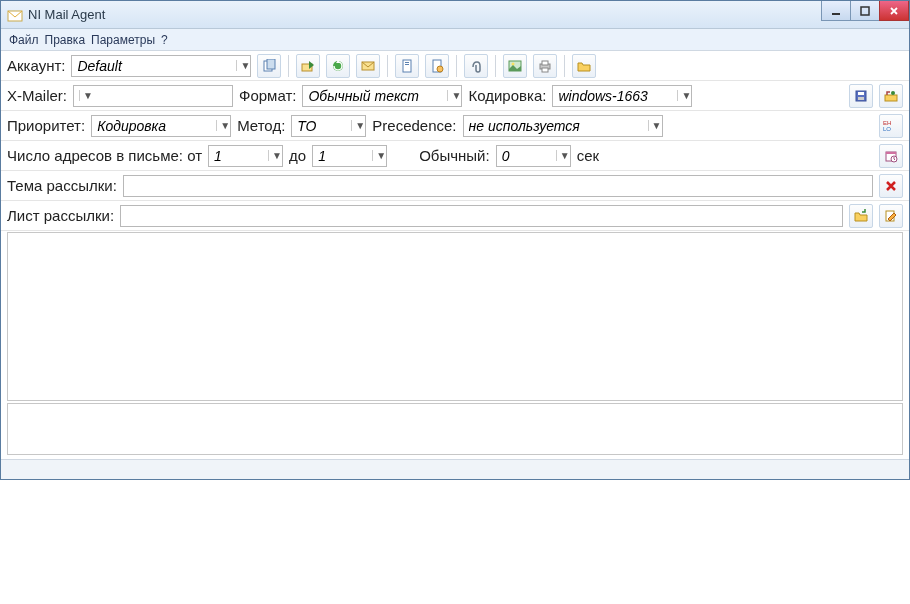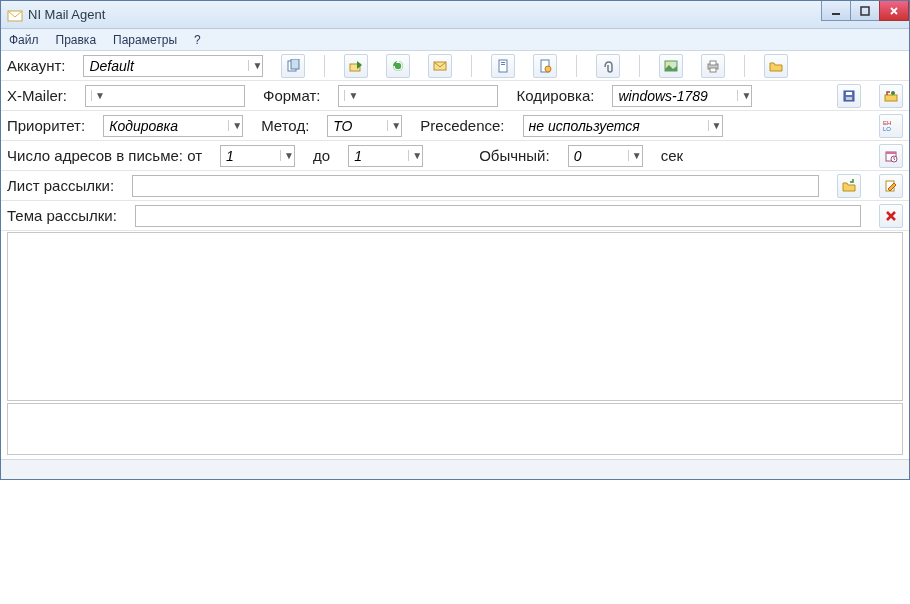--- a/index.html
+++ b/index.html
@@ -36,30 +36,30 @@
   display:flex; align-items:center; justify-content:center;
   font-size:11px; color:#333;
 }
 .winbtn.close { background:linear-gradient(#e68, #c33); color:#fff; border-color:#a33; }
 
 .menubar {
   height:22px;
   background:#eaf2fb;
   border-bottom:1px solid #cfd8e2;
   display:flex; align-items:center;
-  gap:17px;
+  gap:6px;
   padding:0 8px;
   font-size:12px; color:#2a3a5a;
 }
 .menuitem { cursor:default; }
 
 .toolrow {
   display:flex; align-items:center;
   padding:2px 6px;
-  gap:18px;
+  gap:6px;
   border-bottom:1px solid #e5e5e5;
   height:30px;
 }
 .lbl {
   font-size:15px; color:#222;
   white-space:nowrap;
 }
 .combo {
   display:flex; align-items:center;
   border:1px solid #b8b8b8;
@@ -217,25 +217,26 @@
       </div>
   </div>
 
   <div class="toolrow">
     <span class="lbl">X-Mailer:</span>
     <div class="combo" style="width:160px">
       <span class="arr">▼</span>
     </div>
     <span class="lbl">Формат:</span>
     <div class="combo" style="width:160px">
+      <span class="val">Обычный текст</span>
       <span class="arr">▼</span>
     </div>
     <span class="lbl">Кодировка:</span>
     <div class="combo" style="width:140px">
-      <span class="val">windows-1789</span>
+      <span class="val">windows-1663</span>
       <span class="arr">▼</span>
     </div>
     <div style="flex:1"></div>
     <div class="iconbtn">
         <svg width="14" height="14">
           <rect x="2" y="2" width="10" height="10" fill="#5a70c0" stroke="#3a509a"></rect>
           <rect x="4" y="3" width="6" height="3" fill="#fff"></rect>
           <rect x="4" y="8" width="6" height="3" fill="#ccc"></rect>
         </svg>
       </div>
@@ -296,44 +297,44 @@
         <svg width="14" height="14">
           <rect x="2" y="3" width="10" height="9" fill="#fff" stroke="#a05080"></rect>
           <rect x="2" y="3" width="10" height="2" fill="#d070a0"></rect>
           <circle cx="10" cy="10" r="3" fill="#fff" stroke="#a05080"></circle>
           <path d="M10 8 L10 10 L11 11" stroke="#a05080" fill="none"></path>
         </svg>
       </div>
   </div>
 
   <div class="toolrow">
+    <span class="lbl">Тема рассылки:</span>
+    <input class="input" value="" style="">
+    <div class="iconbtn">
+        <svg width="14" height="14">
+          <path d="M3 3 L11 11 M11 3 L3 11" stroke="#d02020" stroke-width="2.5"></path>
+        </svg>
+      </div>
+  </div>
+
+  <div class="toolrow">
     <span class="lbl">Лист рассылки:</span>
     <input class="input" value="" style="">
     <div class="iconbtn">
         <svg width="14" height="14">
           <path d="M1 4 L5 4 L6 6 L13 6 L13 12 L1 12 Z" fill="#f9d060" stroke="#b89020"></path>
           <path d="M8 3 L11 3 L11 0" stroke="#3a8a3a" fill="none" stroke-width="1.5"></path>
         </svg>
       </div>
     <div class="iconbtn">
         <svg width="14" height="14">
           <rect x="2" y="2" width="8" height="10" fill="#fff" stroke="#b89020"></rect>
           <path d="M6 12 L12 6 L10 4 L4 10 Z" fill="#f9b040" stroke="#b06010"></path>
         </svg>
       </div>
   </div>
 
-  <div class="toolrow">
-    <span class="lbl">Тема рассылки:</span>
-    <input class="input" value="" style="">
-    <div class="iconbtn">
-        <svg width="14" height="14">
-          <path d="M3 3 L11 11 M11 3 L3 11" stroke="#d02020" stroke-width="2.5"></path>
-        </svg>
-      </div>
-  </div>
-
   <div class="big-area"></div>
 
   <div class="sm-area"></div>
 
   <div class="statusbar"></div>
 </div>
 
 </body></html>

